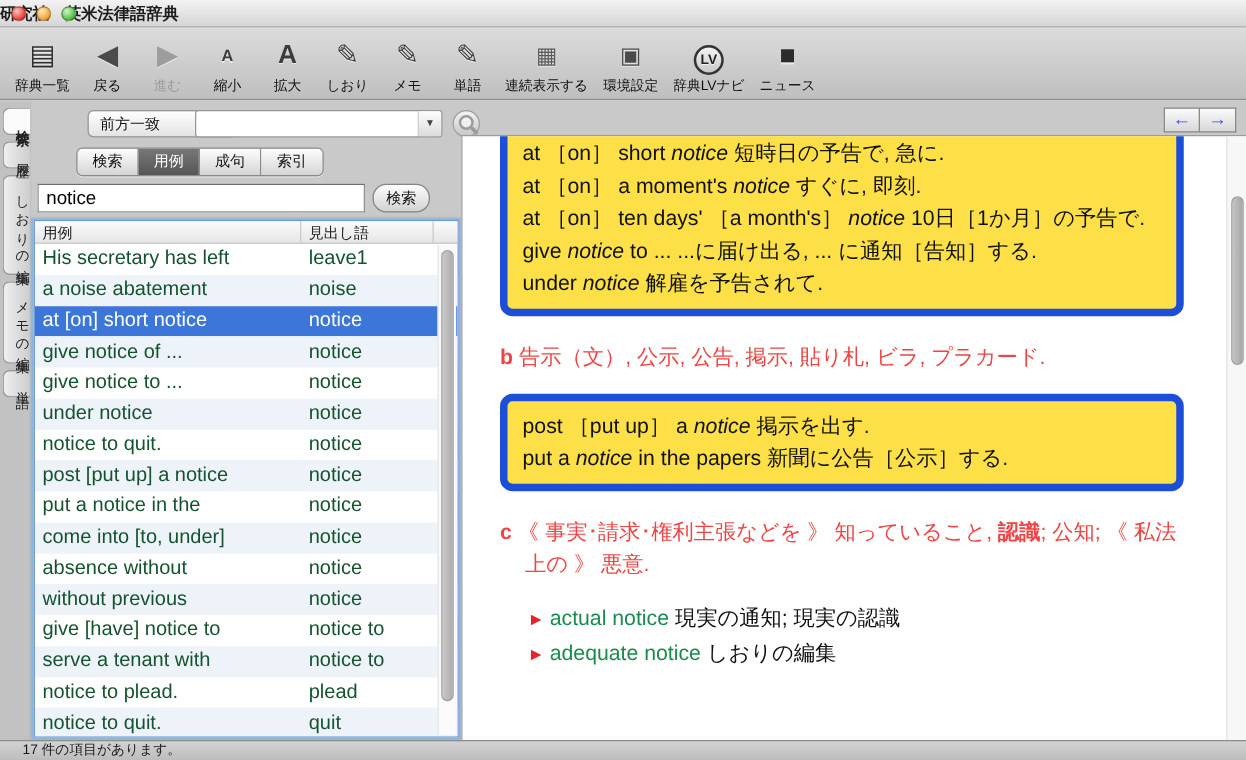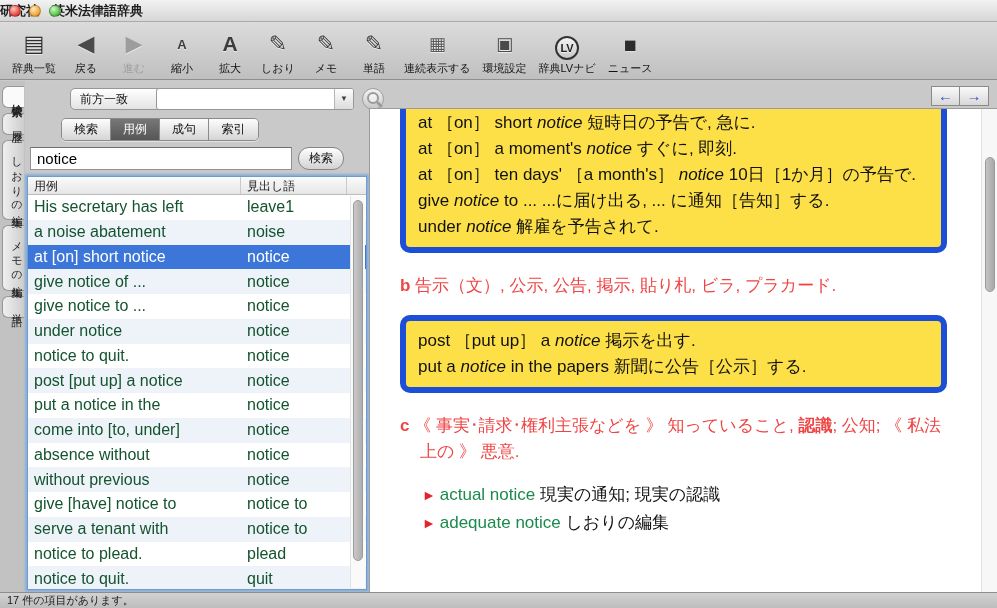--- a/index.html
+++ b/index.html
@@ -124,21 +124,21 @@
     padding-left:20px; text-indent:-20px; }
   .c-xref { font-size:17px; line-height:27px; color:#111; padding-left:22px; }
   .seg-i { font-style:italic; }
   .seg-b { font-weight:bold; }
   .seg-g { color:#1b8a4d; }
   .seg-r { color:#e5232d; font-size:14px; }
 
   
   .statusbar { position:absolute; left:0; bottom:0; right:0; height:16px;
     background:linear-gradient(#d2d2d2,#bdbdbd); border-top:1px solid #8d8d8d;
-    font-size:11px; color:#1a1a1a; line-height:15px; padding-left:7px; }
+    font-size:11px; color:#1a1a1a; line-height:15px; padding-left:18px; }
 </style>
 </head>
 <body>
 
 <div class="app">
 
   <div class="titlebar">
     <div class="lights">
       <span class="light red"></span>
       <span class="light yellow"></span>

